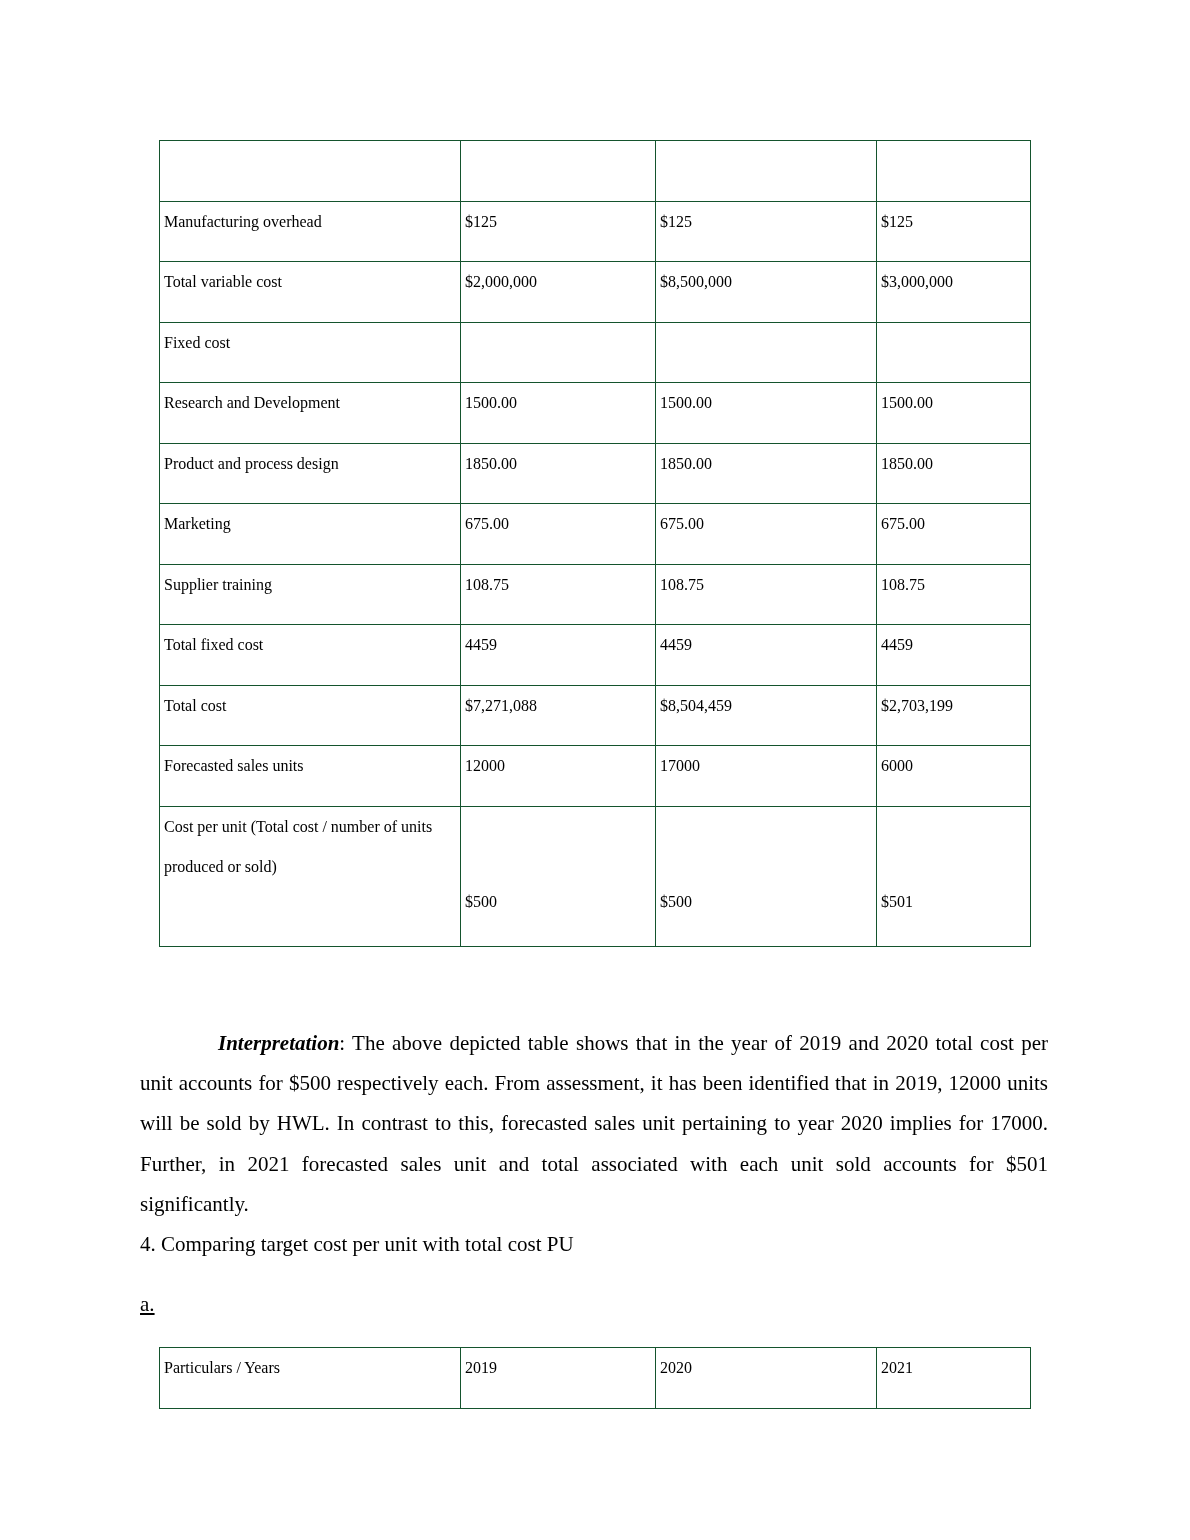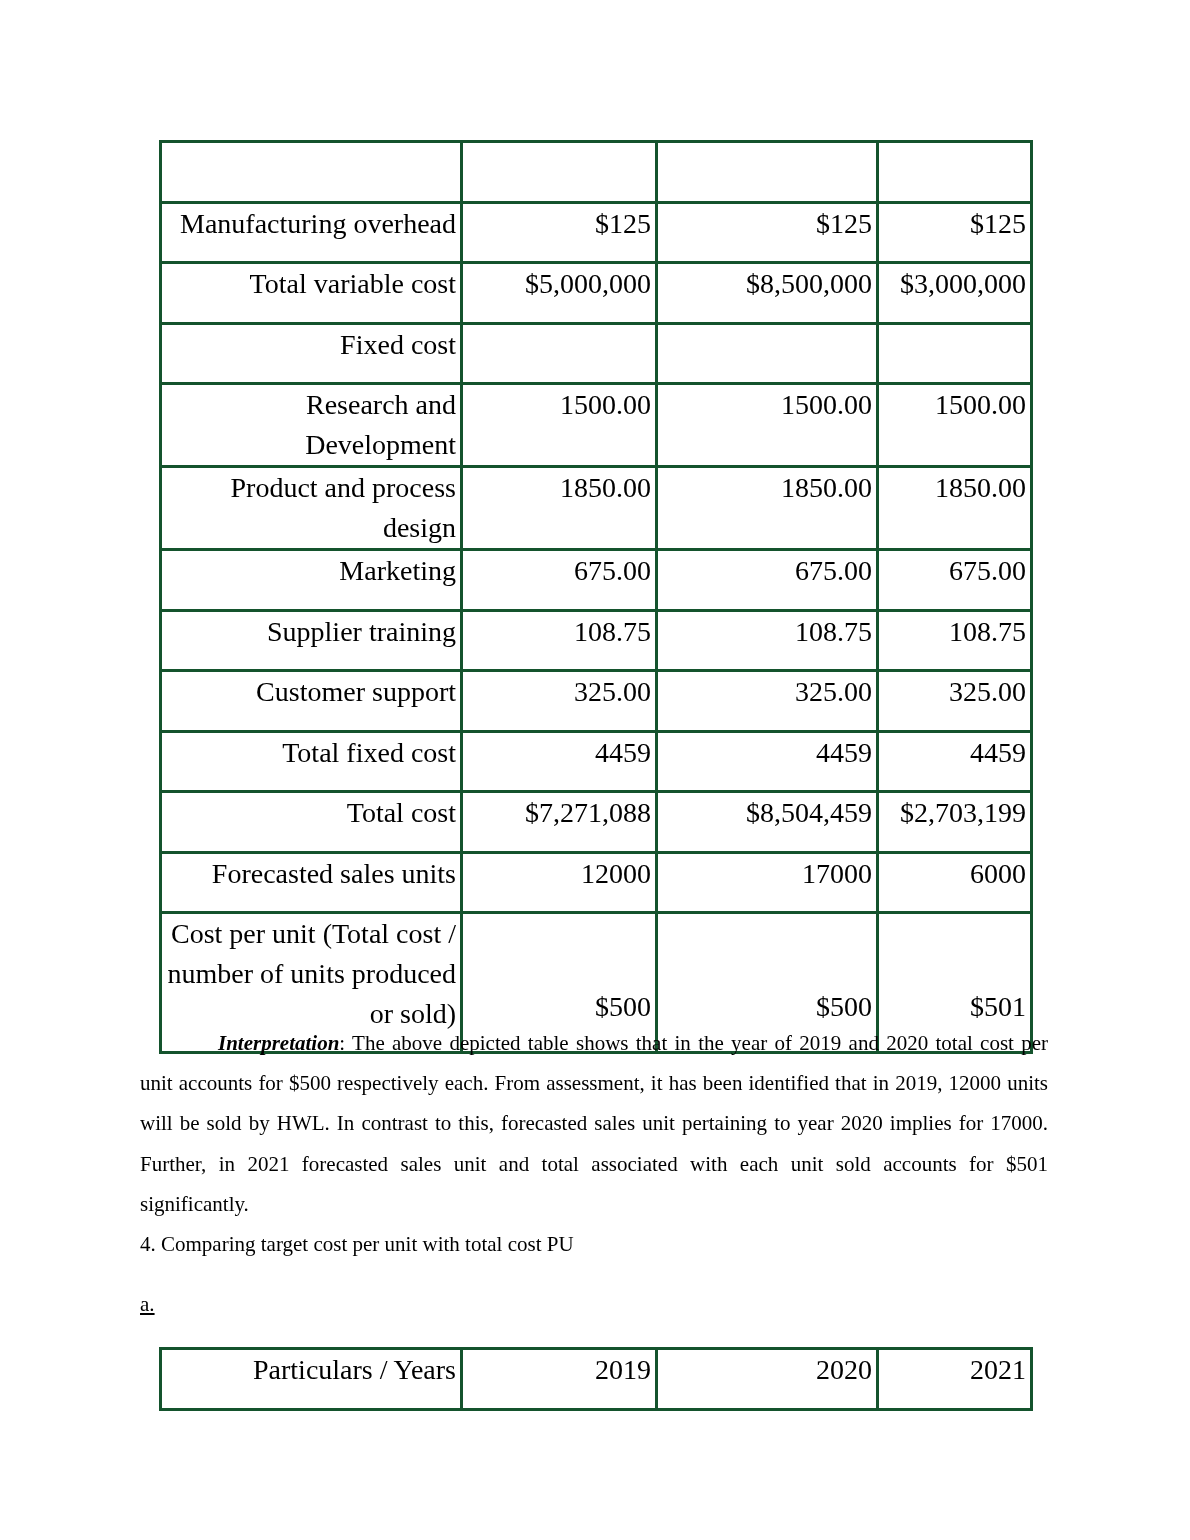--- a/index.html
+++ b/index.html
@@ -1,22 +1,22 @@
 <!DOCTYPE html>
 <html><head>
 <meta charset="utf-8">
 <style>
   html, body { margin: 0; padding: 0; background: #ffffff; }
   body { width: 1190px; height: 1540px; position: relative; overflow: hidden;
          font-family: "Liberation Serif", "DejaVu Serif", serif; color: #000; }
   .page { position: absolute; left: 0; top: 0; width: 1190px; height: 1540px; background: #fff; }
 
   table.cost { position: absolute; left: 159px; border-collapse: collapse; table-layout: fixed; }
-  table.cost td { border: 3px solid #14532d; text-align: right; vertical-align: top;
-                  font-size: 28px; line-height: 40px; padding: 0 4px; box-sizing: border-box; }
+  table.cost td { border: 1px solid #14532d; text-align: left; vertical-align: top;
+                  font-size: 16px; line-height: 40px; padding: 0 4px; box-sizing: border-box; }
   table.cost tr.row td { height: 60.5px; }
   table.cost td.label { width: 301px; }
   table.cost td.c1 { width: 195px; }
   table.cost td.c2 { width: 221px; }
   table.cost td.c3 { width: 154px; }
   table.cost tr.bold td { font-weight: normal; }
   table.cost tr.cpu td { height: 140px; }
   table.cost tr.cpu td.val { vertical-align: bottom; padding-bottom: 24px; }
 
   #table1 { top: 140px; }
@@ -45,21 +45,21 @@
         <td class="c3"></td>
       </tr>
       <tr class="row">
         <td class="label">Manufacturing overhead</td>
         <td class="c1">$125</td>
         <td class="c2">$125</td>
         <td class="c3">$125</td>
       </tr>
       <tr class="row">
         <td class="label">Total variable cost</td>
-        <td class="c1">$5,000,000</td>
+        <td class="c1">$2,000,000</td>
         <td class="c2">$8,500,000</td>
         <td class="c3">$3,000,000</td>
       </tr>
       <tr class="row">
         <td class="label">Fixed cost</td>
         <td class="c1"></td>
         <td class="c2"></td>
         <td class="c3"></td>
       </tr>
       <tr class="row">
@@ -78,26 +78,20 @@
         <td class="label">Marketing</td>
         <td class="c1">675.00</td>
         <td class="c2">675.00</td>
         <td class="c3">675.00</td>
       </tr>
       <tr class="row">
         <td class="label">Supplier training</td>
         <td class="c1">108.75</td>
         <td class="c2">108.75</td>
         <td class="c3">108.75</td>
-      </tr>
-      <tr class="row">
-        <td class="label">Customer support</td>
-        <td class="c1">325.00</td>
-        <td class="c2">325.00</td>
-        <td class="c3">325.00</td>
       </tr>
       <tr class="row">
         <td class="label">Total fixed cost</td>
         <td class="c1">4459</td>
         <td class="c2">4459</td>
         <td class="c3">4459</td>
       </tr>
       <tr class="row">
         <td class="label">Total cost</td>
         <td class="c1">$7,271,088</td>

